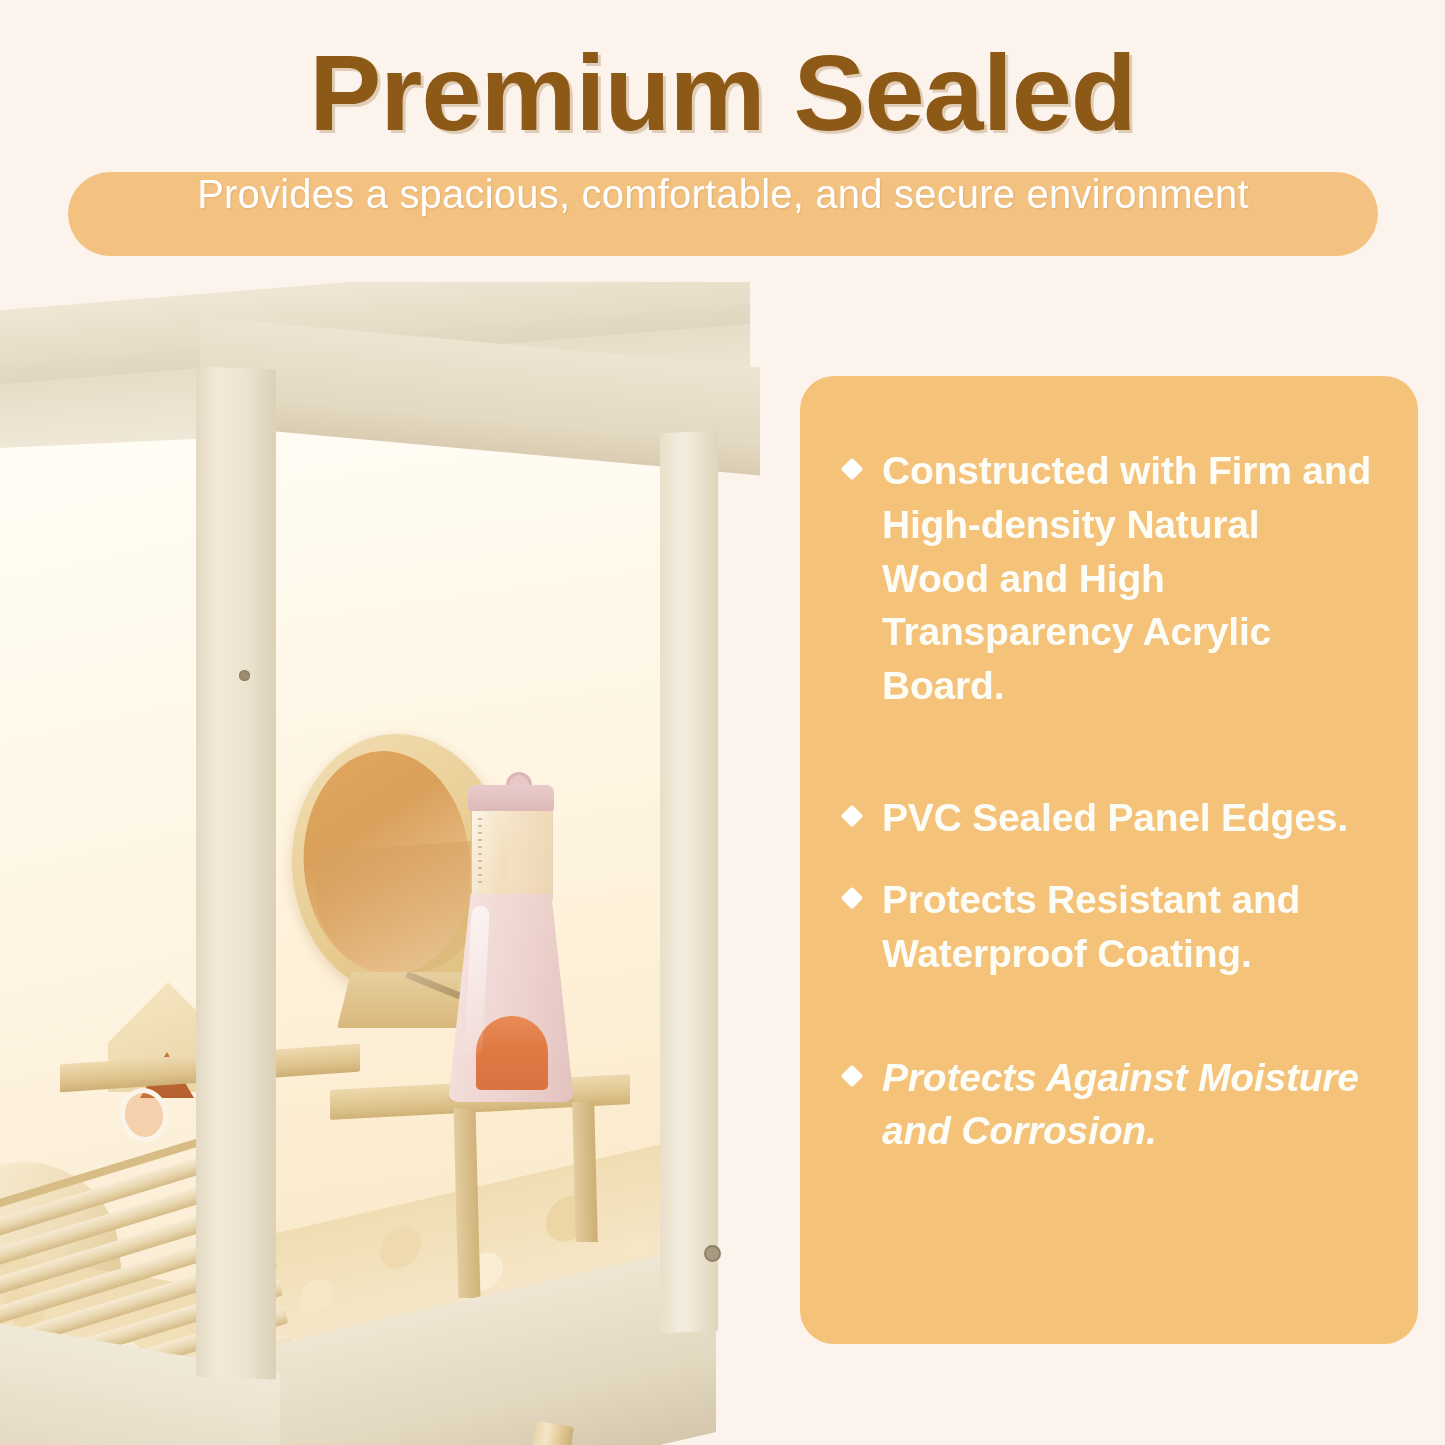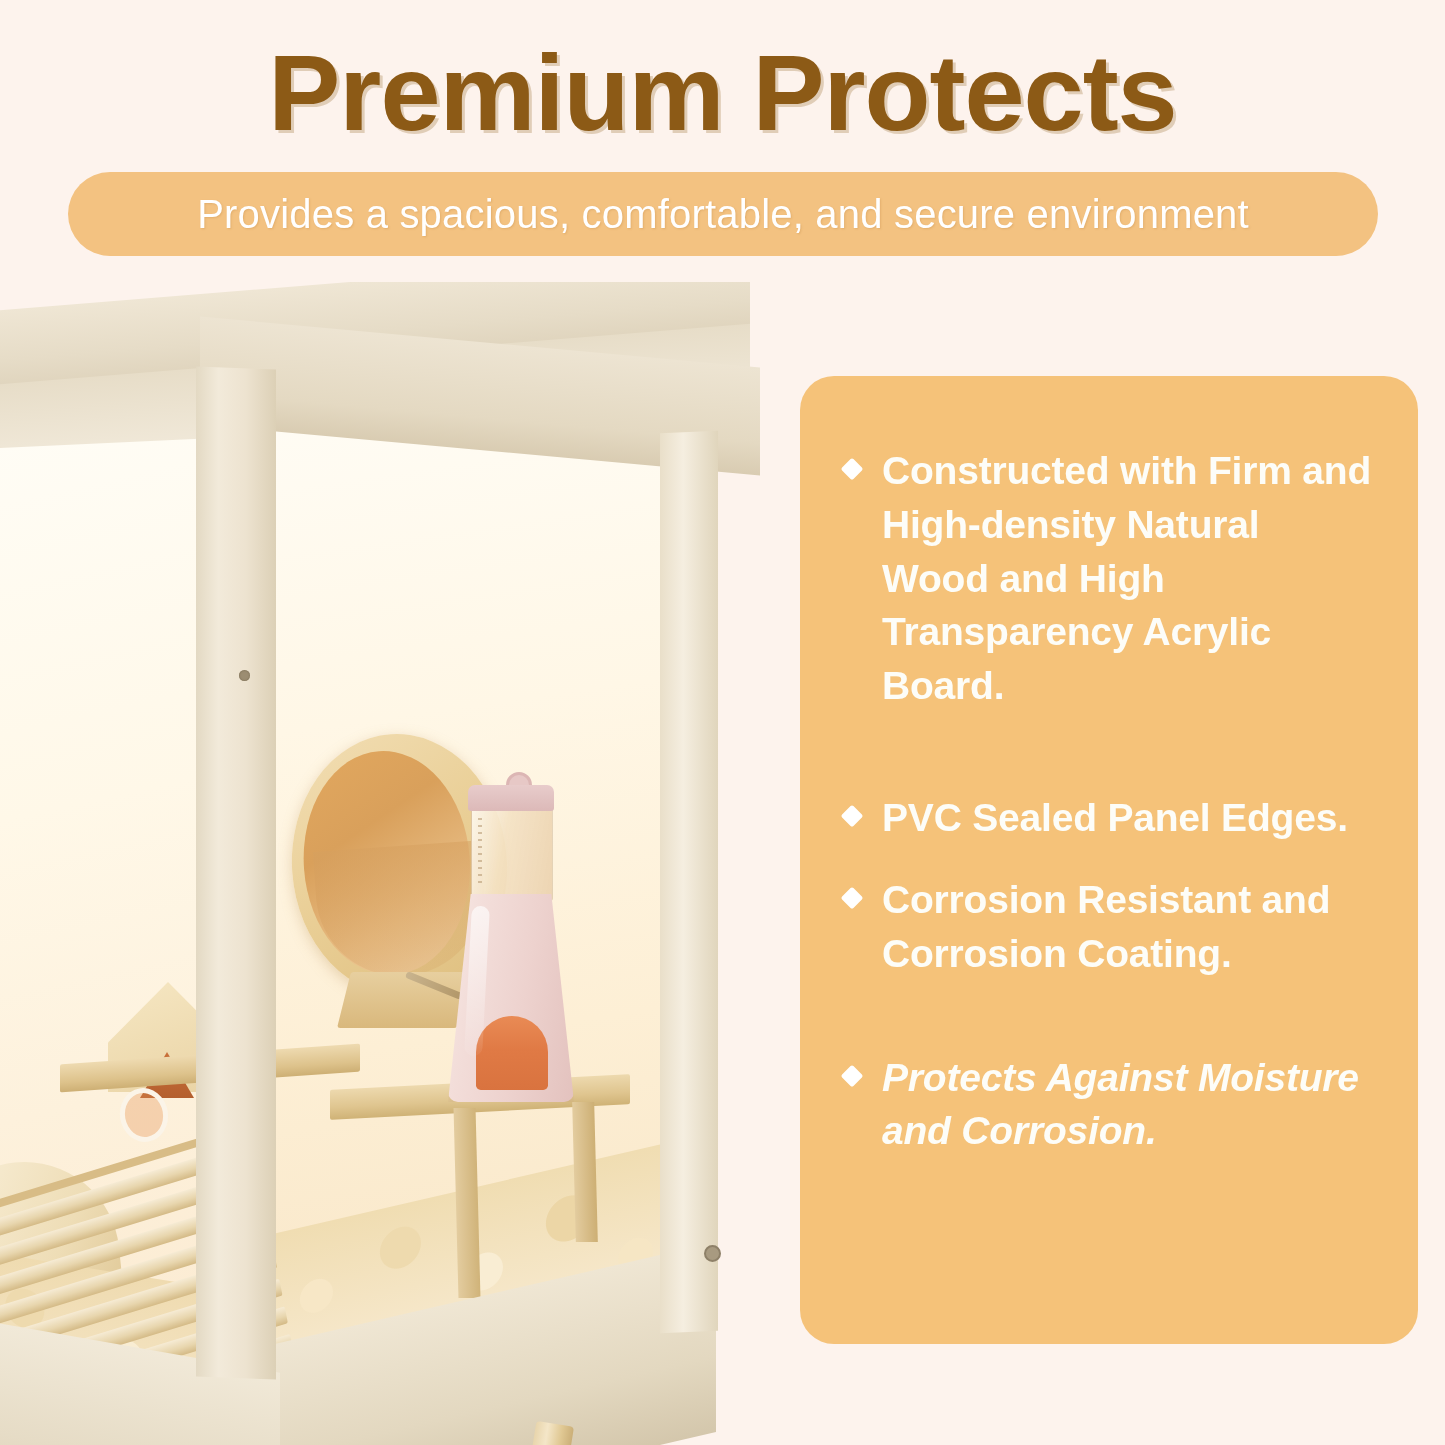--- a/index.html
+++ b/index.html
@@ -21,21 +21,21 @@
     color:#8C5A16;
     letter-spacing:-1px;
     text-shadow:3px 3px 0 rgba(140,90,22,0.25);
     white-space:nowrap;
   }
   .subtitle-pill{
     position:absolute;left:68px;top:172px;
     width:1310px;height:84px;
     background:#F3C281;
     border-radius:42px;
-    display:flex;align-items:center;justify-content:center;
+    display:flex;align-items:flex-start;justify-content:center;
   }
   .subtitle-text{
     color:#FFFFFF;
     font-size:40px;
     font-weight:normal;
     letter-spacing:0.2px;
     white-space:nowrap;
     text-shadow:1px 1px 2px rgba(180,120,50,0.25);
   }
 
@@ -339,21 +339,21 @@
   }
   .gap-1{margin-bottom:78px;}
   .gap-2{margin-bottom:28px;}
   .gap-3{margin-bottom:70px;}
 </style>
 </head>
 <body>
 
 <div class="stage">
 
-  <div class="title">Premium Protects</div>
+  <div class="title">Premium Sealed</div>
 
   <div class="subtitle-pill">
     <span class="subtitle-text">Provides a spacious, comfortable, and secure environment</span>
   </div>
 
   <div class="photo">
     <div class="photo-bg"></div>
     <div class="glow"></div>
 
     <div class="cage-top"></div>
@@ -433,21 +433,21 @@
       <span class="feature-text">Constructed with Firm and High-density Natural Wood and High Transparency Acrylic Board.</span>
     </div>
 
     <div class="feature gap-2">
       <span class="bullet"></span>
       <span class="feature-text">PVC Sealed Panel Edges.</span>
     </div>
 
     <div class="feature gap-3">
       <span class="bullet"></span>
-      <span class="feature-text">Corrosion Resistant and Corrosion Coating.</span>
+      <span class="feature-text">Protects Resistant and Waterproof Coating.</span>
     </div>
 
     <div class="feature">
       <span class="bullet"></span>
       <span class="feature-text">Protects Against Moisture and Corrosion.</span>
     </div>
 
   </div>
 
 </div>

